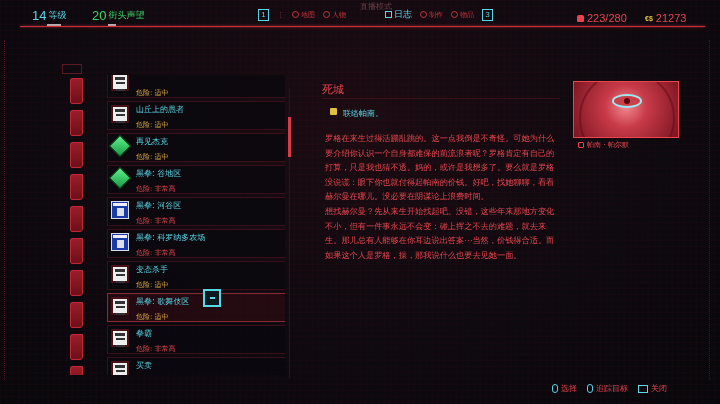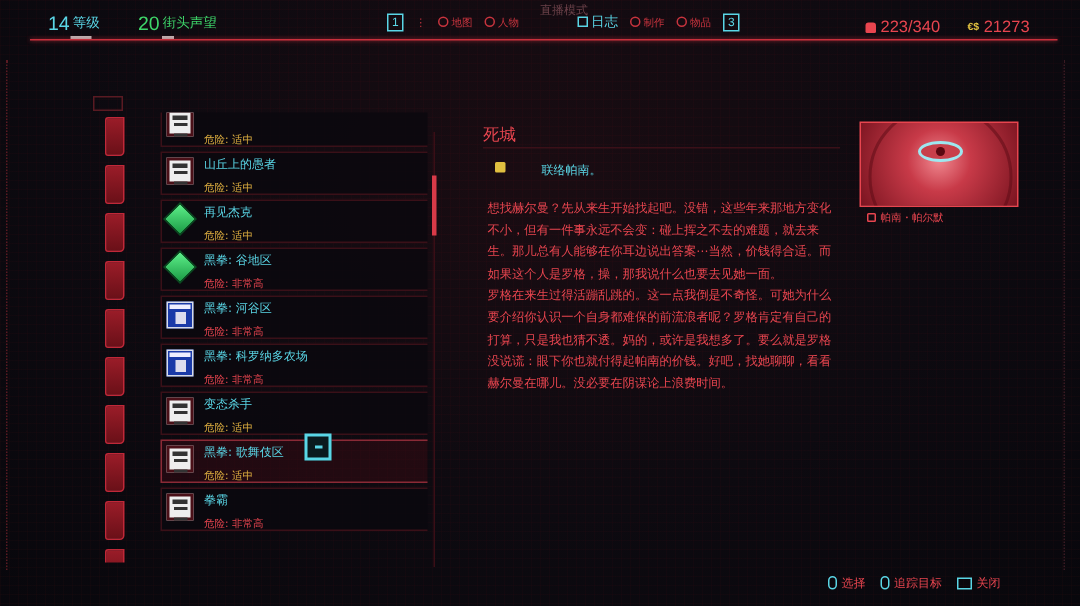--- a/index.html
+++ b/index.html
@@ -65,21 +65,21 @@
   .track-box::after { content:""; position:absolute; left:5px; top:6px; width:5px; height:2px; background:#5ad6e6; }
 
   
   .scroll-track { position: absolute; left: 289px; top: 88px; width: 1px; height: 290px; background: #3a0e16; }
   .scroll-thumb { position: absolute; left: 288px; top: 117px; width: 3px; height: 40px; background: #d83a48; }
 
   
   .detail { position: absolute; left: 322px; top: 82px; width: 240px; }
   .detail-title { font-size: 11px; color: #e8454f; }
   .detail-divider { position: absolute; left: 322px; top: 98px; width: 238px; height: 1px; background: #3a1018; }
-  .objective { position: absolute; left: 330px; top: 108px; display: flex; gap: 24px; font-size: 8px; color: #5ad6e6; }
+  .objective { position: absolute; left: 330px; top: 108px; display: flex; gap: 6px; font-size: 8px; color: #5ad6e6; }
   .obj-icon { width: 7px; height: 7px; background: #e0c040; border-radius: 1px; }
   .desc { position: absolute; left: 325px; top: 131px; width: 232px; font-size: 8.2px; line-height: 14.6px; color: #e8454f; }
   .desc p { margin: 0; }
 
   
   .contact { position: absolute; left: 573px; top: 81px; width: 106px; height: 57px; border: 1px solid #e8454f;
     background: radial-gradient(circle at 50% 45%, #f08890 0%, #c83a48 35%, #7a1420 100%); overflow: hidden; }
   .contact .eye { position: absolute; left: 38px; top: 12px; width: 30px; height: 14px; border: 2px solid #9ee8f0; border-radius: 50%; background: #c8404a; }
   .contact .eye::after { content:""; position:absolute; left:10px; top:2px; width:6px; height:6px; border-radius:50%; background:#5a0810; }
   .contact .ring { position: absolute; left: 5px; top: -12px; width: 96px; height: 96px; border: 2px solid rgba(90,10,20,0.5); border-radius: 50%; }
@@ -135,21 +135,21 @@
     </span>
     <span class="tab">
       <span class="ti"></span>
       <span>物品</span>
     </span>
     <span class="keybox">3</span>
   </div>
 
   <div class="res res-weight">
     <span class="bag-icon"></span>
-    <span>223/340</span>
+    <span>223/280</span>
   </div>
   <div class="res res-money">
     <span class="eddie-icon">€$</span>
     <span>21273</span>
   </div>
 </div>
 <div class="topline"></div>
 
 <div class="left-ticks"></div>
 <div class="list-header-deco"></div>
@@ -207,36 +207,41 @@
     <div class="thumb fixer"></div>
     <div class="title">黑拳: 歌舞伎区</div>
     <div class="danger mid">危险: 适中</div>
     <div class="track-box" style="left:95px;top:-5px;"></div>
   </div>
   <div class="row" style="top:250px">
     <div class="thumb fixer"></div>
     <div class="title">拳霸</div>
     <div class="danger high">危险: 非常高</div>
   </div>
+  <div class="row" style="top:282px">
+    <div class="thumb fixer"></div>
+    <div class="title">买卖</div>
+
+  </div>
 </div>
 
 <div class="scroll-track"></div>
 <div class="scroll-thumb"></div>
 
 <div class="detail">
   <div class="detail-title">死城</div>
 </div>
 <div class="detail-divider"></div>
 <div class="objective">
   <span class="obj-icon"></span>
   <span>联络帕南。</span>
 </div>
 <div class="desc">
+  <p>罗格在来生过得活蹦乱跳的。这一点我倒是不奇怪。可她为什么要介绍你认识一个自身都难保的前流浪者呢？罗格肯定有自己的打算，只是我也猜不透。妈的，或许是我想多了。要么就是罗格没说谎：眼下你也就付得起帕南的价钱。好吧，找她聊聊，看看赫尔曼在哪儿。没必要在阴谋论上浪费时间。</p>
   <p>想找赫尔曼？先从来生开始找起吧。没错，这些年来那地方变化不小，但有一件事永远不会变：碰上挥之不去的难题，就去来生。那儿总有人能够在你耳边说出答案⋯当然，价钱得合适。而如果这个人是罗格，操，那我说什么也要去见她一面。</p>
-  <p>罗格在来生过得活蹦乱跳的。这一点我倒是不奇怪。可她为什么要介绍你认识一个自身都难保的前流浪者呢？罗格肯定有自己的打算，只是我也猜不透。妈的，或许是我想多了。要么就是罗格没说谎：眼下你也就付得起帕南的价钱。好吧，找她聊聊，看看赫尔曼在哪儿。没必要在阴谋论上浪费时间。</p>
 </div>
 
 <div class="contact">
   <div class="ring"></div>
   <div class="eye"></div>
 </div>
 <div class="contact-name">
   <span class="phone-icon"></span>
   <span>帕南・帕尔默</span>
 </div>

